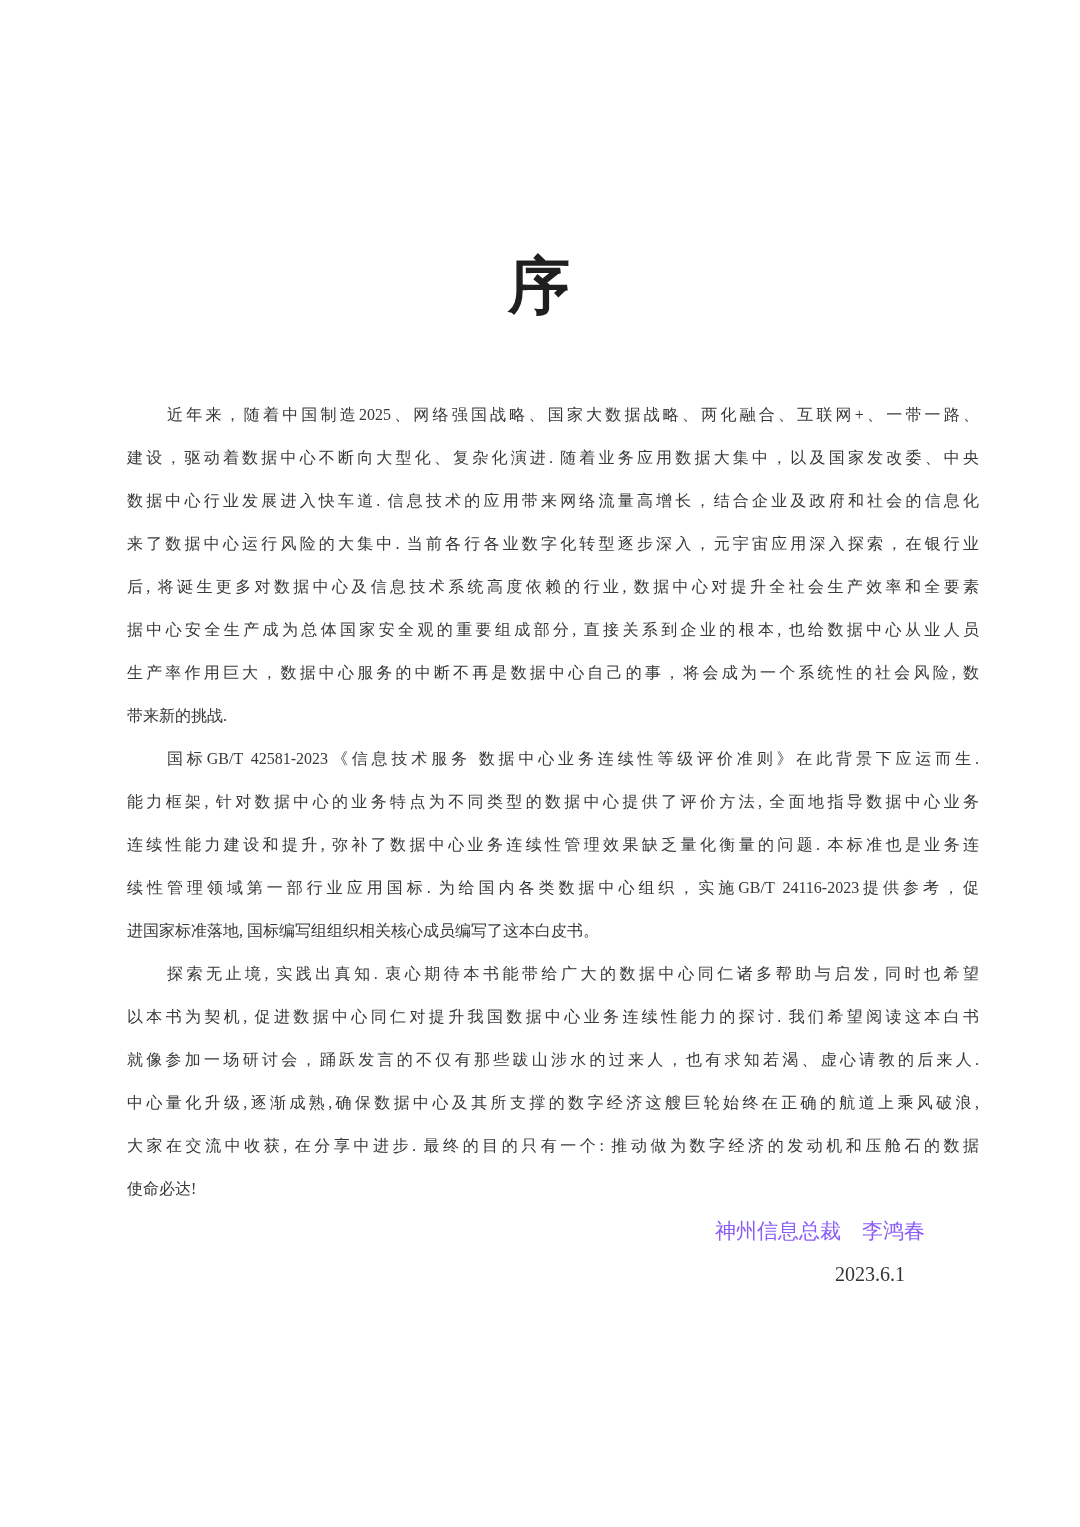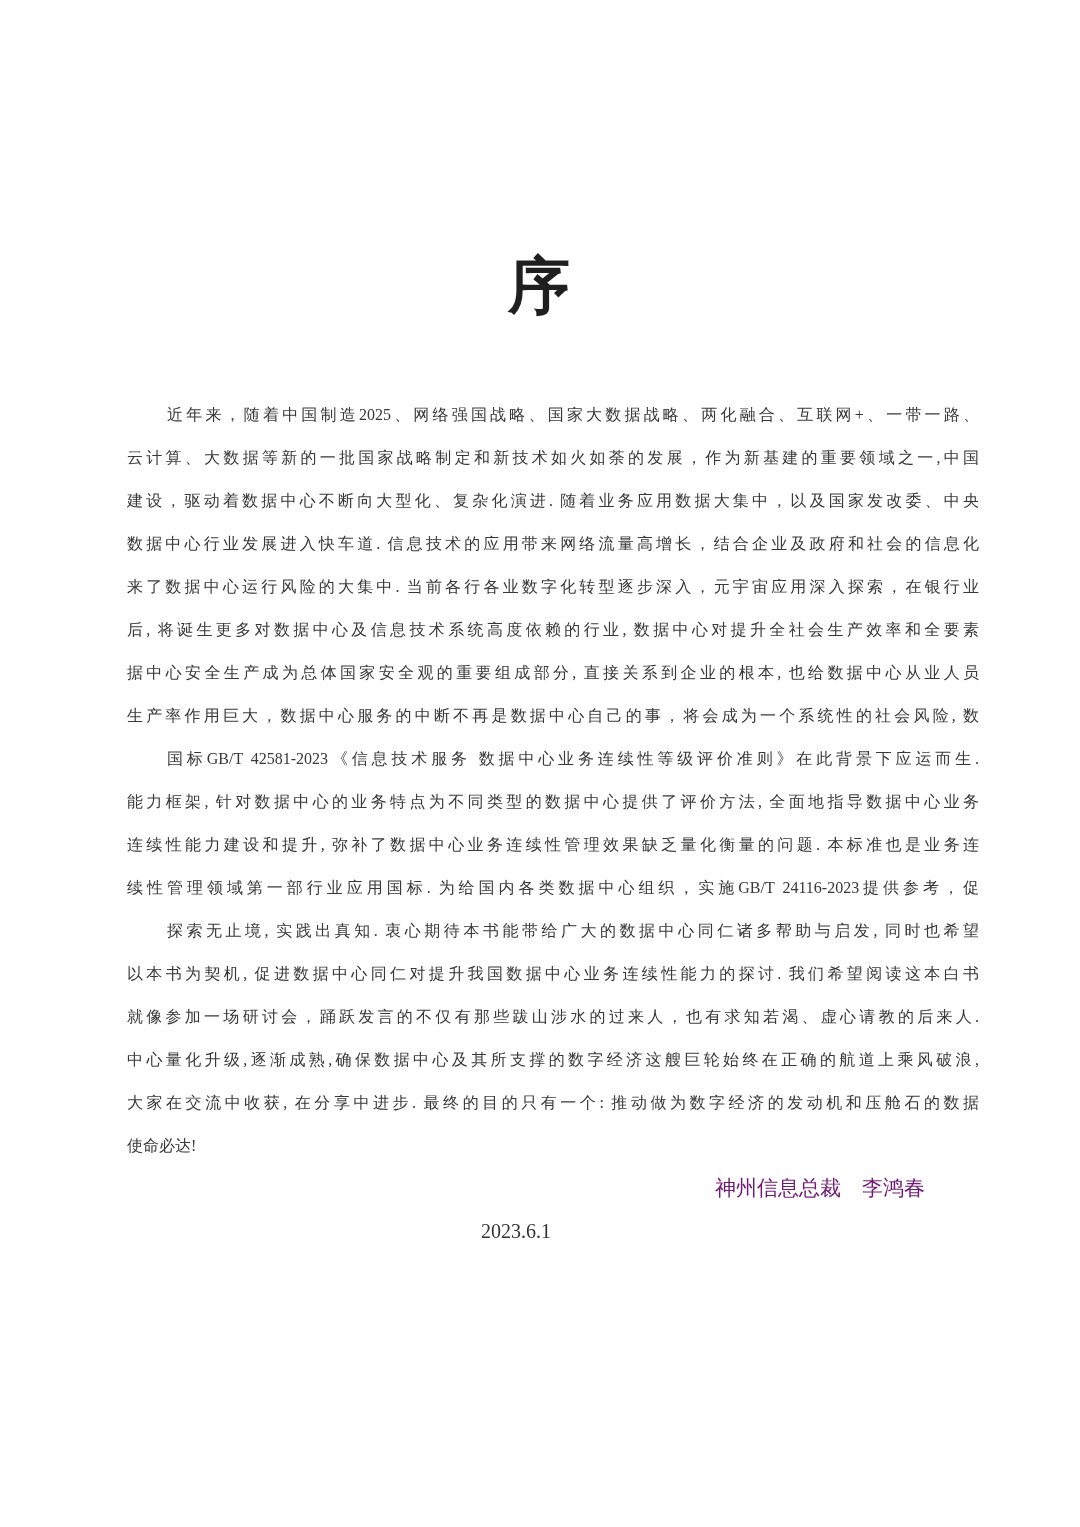--- a/index.html
+++ b/index.html
@@ -48,53 +48,54 @@
   .sign-block {
     width: 852px;
     margin-left: 127px;
   }
   .sign-line {
     height: 43px;
     line-height: 43px;
     font-size: 21px;
     text-align: right;
     padding-right: 54px;
-    color: #701a75;
+    color: #8b5cf6;
   }
   .date-line {
     height: 43px;
     line-height: 43px;
     font-size: 20px;
-    text-align: center;
+    text-align: right;
     padding-right: 74px;
     color: #333333;
   }
 </style>
 </head>
 <body>
 
 <div class="sheet">
   <div class="doc-title">序</div>
 
   <div class="body-block">
       <div class="para">
         <div class="line jline first">近年来，随着中国制造2025、网络强国战略、国家大数据战略、两化融合、互联网+、一带一路、</div>
-        <div class="line jline">云计算、大数据等新的一批国家战略制定和新技术如火如荼的发展，作为新基建的重要领域之一,中国</div>
         <div class="line jline">建设，驱动着数据中心不断向大型化、复杂化演进. 随着业务应用数据大集中，以及国家发改委、中央</div>
         <div class="line jline">数据中心行业发展进入快车道. 信息技术的应用带来网络流量高增长，结合企业及政府和社会的信息化</div>
         <div class="line jline">来了数据中心运行风险的大集中. 当前各行各业数字化转型逐步深入，元宇宙应用深入探索，在银行业</div>
         <div class="line jline">后, 将诞生更多对数据中心及信息技术系统高度依赖的行业, 数据中心对提升全社会生产效率和全要素</div>
         <div class="line jline">据中心安全生产成为总体国家安全观的重要组成部分, 直接关系到企业的根本, 也给数据中心从业人员</div>
         <div class="line jline">生产率作用巨大，数据中心服务的中断不再是数据中心自己的事，将会成为一个系统性的社会风险, 数</div>
+        <div class="line">带来新的挑战.</div>
       </div>
       <div class="para">
         <div class="line jline first">国标GB/T 42581-2023《信息技术服务 数据中心业务连续性等级评价准则》在此背景下应运而生.</div>
         <div class="line jline">能力框架, 针对数据中心的业务特点为不同类型的数据中心提供了评价方法, 全面地指导数据中心业务</div>
         <div class="line jline">连续性能力建设和提升, 弥补了数据中心业务连续性管理效果缺乏量化衡量的问题. 本标准也是业务连</div>
         <div class="line jline">续性管理领域第一部行业应用国标. 为给国内各类数据中心组织，实施GB/T 24116-2023提供参考，促</div>
+        <div class="line">进国家标准落地, 国标编写组组织相关核心成员编写了这本白皮书。</div>
       </div>
       <div class="para">
         <div class="line jline first">探索无止境, 实践出真知. 衷心期待本书能带给广大的数据中心同仁诸多帮助与启发, 同时也希望</div>
         <div class="line jline">以本书为契机, 促进数据中心同仁对提升我国数据中心业务连续性能力的探讨. 我们希望阅读这本白书</div>
         <div class="line jline">就像参加一场研讨会，踊跃发言的不仅有那些跋山涉水的过来人，也有求知若渴、虚心请教的后来人.</div>
         <div class="line jline">中心量化升级,逐渐成熟,确保数据中心及其所支撑的数字经济这艘巨轮始终在正确的航道上乘风破浪,</div>
         <div class="line jline">大家在交流中收获, 在分享中进步. 最终的目的只有一个: 推动做为数字经济的发动机和压舱石的数据</div>
         <div class="line">使命必达!</div>
       </div>
     </div>

